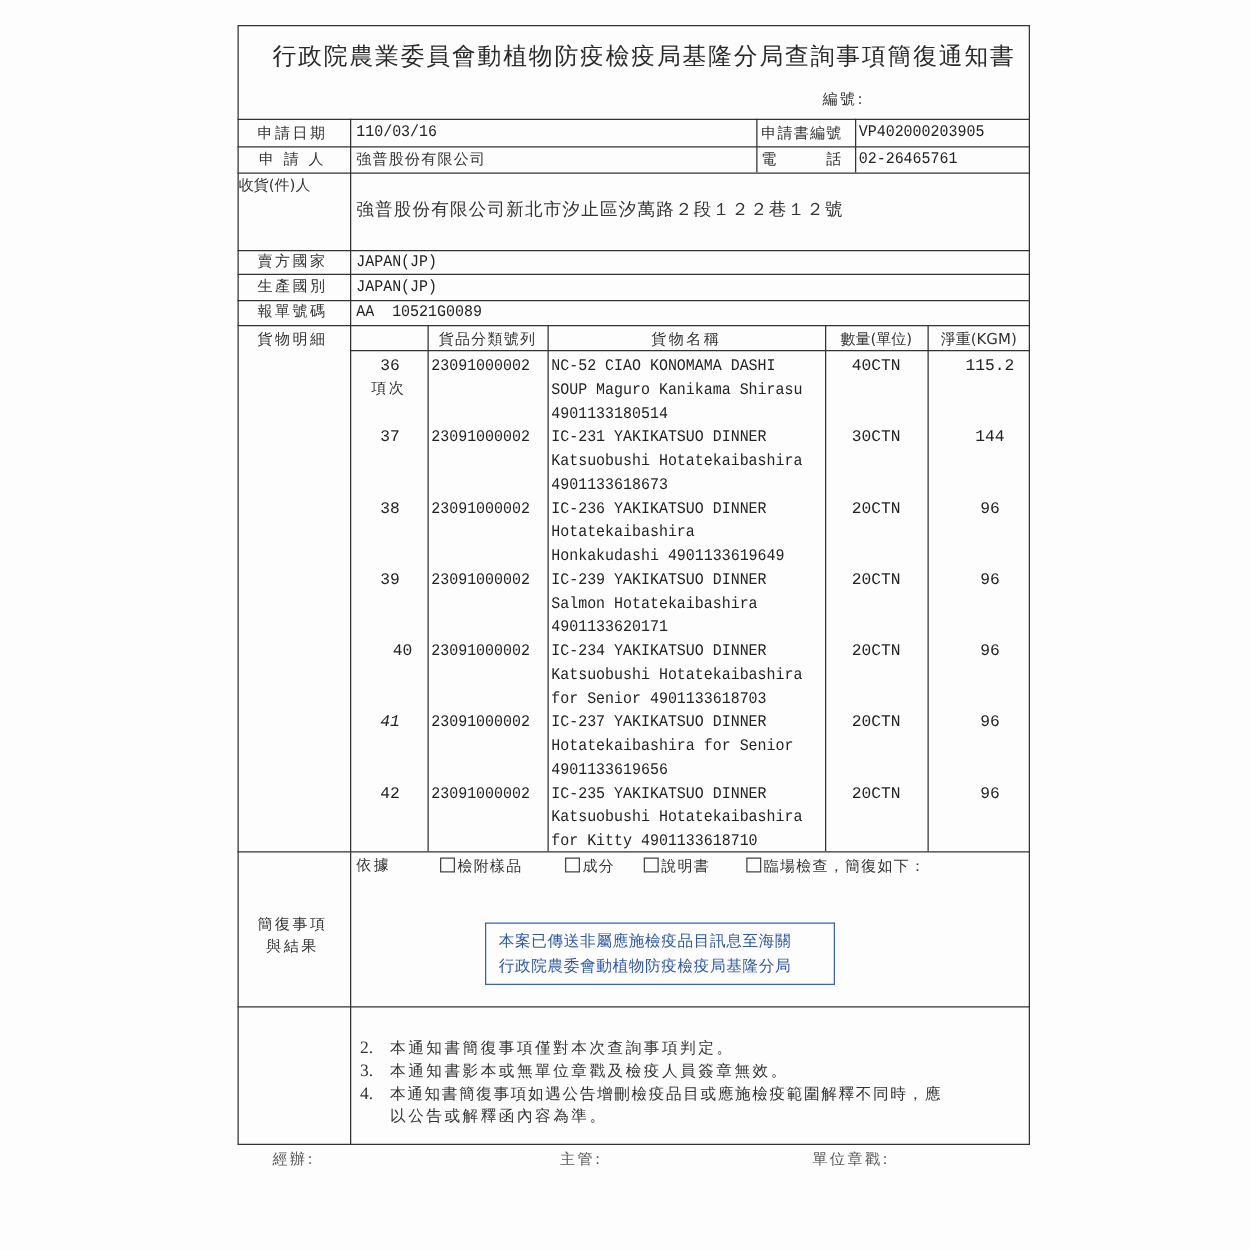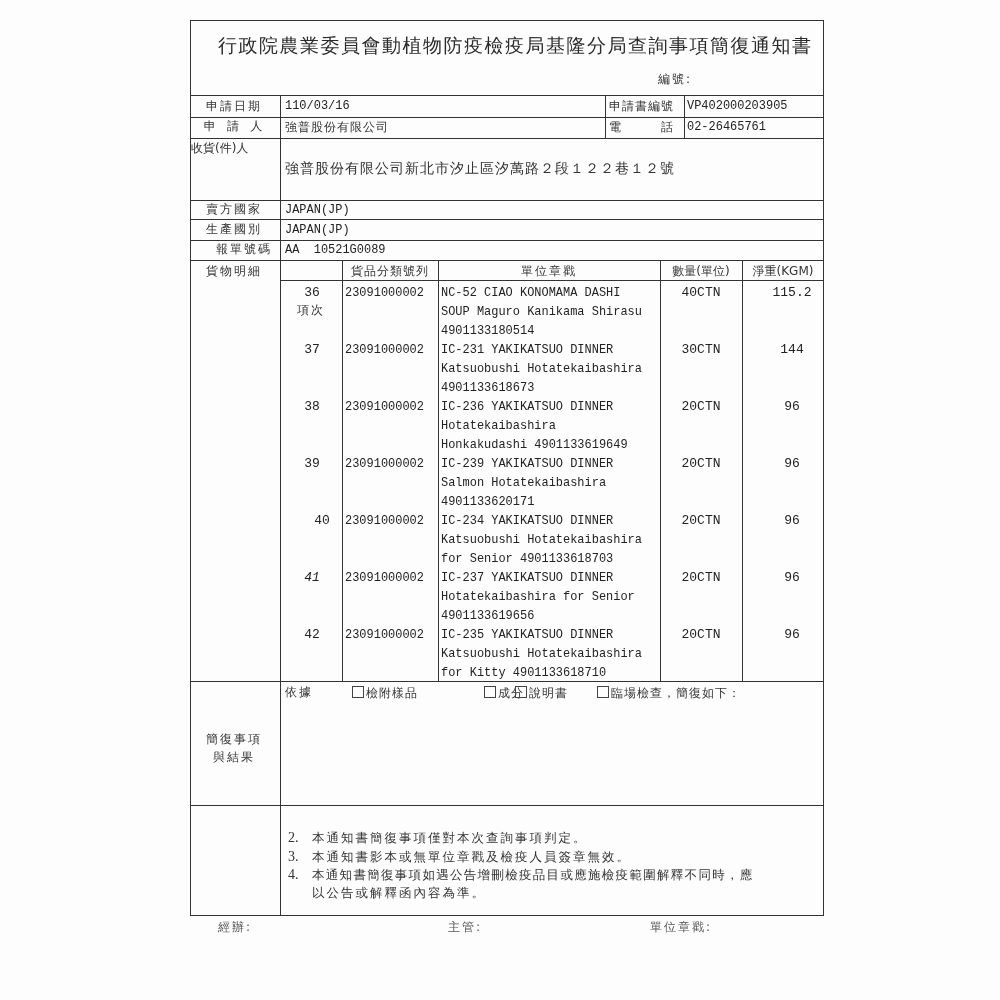--- a/index.html
+++ b/index.html
@@ -50,41 +50,41 @@
   <div class="vl" style="left:342px; top:260px; height:421px;"></div>
   <div class="vl" style="left:438px; top:260px; height:421px;"></div>
   <div class="vl" style="left:660px; top:260px; height:421px;"></div>
   <div class="vl" style="left:742px; top:260px; height:421px;"></div>
 
   <div class="t cjk lab" style="left:190px; top:100px;">申請日期</div>
   <div class="t mono" style="left:285px; top:99px;">110/03/16</div>
   <div class="t cjk" style="left:609px; top:100px; letter-spacing:1px;">申請書編號</div>
   <div class="t mono" style="left:687px; top:99px;">VP402000203905</div>
 
-  <div class="t cjk lab" style="left:190px; top:121px;font-family:Liberation Mono, monospace;">申 請 人</div>
+  <div class="t cjk lab" style="left:190px; top:121px;">申 請 人</div>
   <div class="t cjk" style="left:285px; top:121px; letter-spacing:1px;">強普股份有限公司</div>
   <div class="t cjk" style="left:609px; top:121px; letter-spacing:1px;">電　　　話</div>
   <div class="t mono" style="left:687px; top:120px;">02-26465761</div>
 
   <div class="t cjk" style="left:191px; top:142px; letter-spacing:0px;">收貨(件)人</div>
   <div class="t cjk" style="left:285px; top:161px; letter-spacing:1px; font-size:14px;">強普股份有限公司新北市汐止區汐萬路２段１２２巷１２號</div>
 
   <div class="t cjk lab" style="left:190px; top:203px;">賣方國家</div>
   <div class="t mono" style="left:285px; top:203px;">JAPAN(JP)</div>
 
   <div class="t cjk lab" style="left:190px; top:223px;">生產國別</div>
   <div class="t mono" style="left:285px; top:223px;">JAPAN(JP)</div>
 
-  <div class="t cjk lab" style="left:200px; top:243px;">報單號碼</div>
+  <div class="t cjk lab" style="left:190px; top:243px;">報單號碼</div>
   <div class="t mono" style="left:285px; top:243px; white-space:pre;">AA  10521G0089</div>
 
   <div class="t cjk lab" style="left:190px; top:265px;">貨物明細</div>
   <div class="t cjk center" style="left:280px; top:265px; width:62px;margin-top:39px;">項次</div>
   <div class="t cjk center" style="left:342px; top:265px; width:96px; letter-spacing:1px;">貨品分類號列</div>
-  <div class="t cjk center" style="left:438px; top:265px; width:222px;">單位章戳</div>
+  <div class="t cjk center" style="left:438px; top:265px; width:222px;">貨物名稱</div>
   <div class="t cjk center" style="left:660px; top:265px; width:82px; letter-spacing:0px;">數量(單位)</div>
   <div class="t cjk center" style="left:742px; top:265px; width:82px; letter-spacing:0px;">淨重(KGM)</div>
 
   <div>
     <div class="t mono center" style="left:282px; top:286px; width:60px; transform:none;">36</div>
     <div class="t mono" style="left:345px; top:286px;">23091000002</div>
     <div class="t desc" style="left:441px; top:283px; transform:scaleX(0.92); transform-origin:left top;">NC-52 CIAO KONOMAMA DASHI
 SOUP Maguro Kanikama Shirasu
 4901133180514</div>
     <div class="t mono center" style="left:660px; top:286px; width:82px; transform:none;">40CTN</div>
@@ -151,30 +151,34 @@
     <div class="t mono center" style="left:760px; top:628px; width:64px; transform:none;">96</div>
   </div>
 
   <div class="t cjk lab" style="left:190px; top:733px;">簡復事項</div>
   <div class="t cjk lab" style="left:190px; top:751px;">與結果</div>
 
   <div class="t cjk" style="left:285px; top:686px;">依據</div>
   <div class="t cjk" style="left:352px; top:686px; letter-spacing:1px;">
     <span class="chk"></span><span>檢附樣品</span>
   </div>
-  <div class="t cjk" style="left:452px; top:686px; letter-spacing:1px;margin-left:32px;">
+  <div class="t cjk" style="left:452px; top:686px; letter-spacing:1px;">
     <span class="chk"></span><span>成分</span>
   </div>
   <div class="t cjk" style="left:515px; top:686px; letter-spacing:1px;">
     <span class="chk"></span><span>說明書</span>
   </div>
   <div class="t cjk" style="left:597px; top:686px; letter-spacing:1px;">
     <span class="chk"></span><span>臨場檢查，簡復如下：</span>
   </div>
 
+  <div class="stamp" style="left:388px; top:738px; width:280px; height:50px;">
+    <div>本案已傳送非屬應施檢疫品目訊息至海關</div>
+    <div>行政院農委會動植物防疫檢疫局基隆分局</div>
+  </div>
 
   <div class="t note" style="left:288px; top:830px;">
     <span class="n">2.</span><span>本通知書簡復事項僅對本次查詢事項判定。</span>
   </div>
   <div class="t note" style="left:288px; top:849px;">
     <span class="n">3.</span><span>本通知書影本或無單位章戳及檢疫人員簽章無效。</span>
   </div>
   <div class="t note" style="left:288px; top:867px; letter-spacing:1.3px;">
     <span class="n">4.</span><span>本通知書簡復事項如遇公告增刪檢疫品目或應施檢疫範圍解釋不同時，應</span>
   </div>

